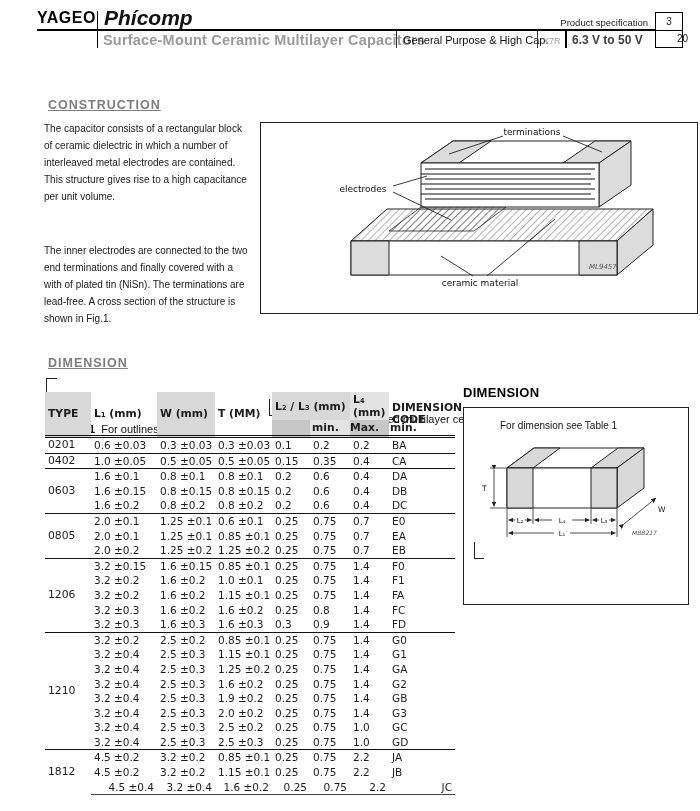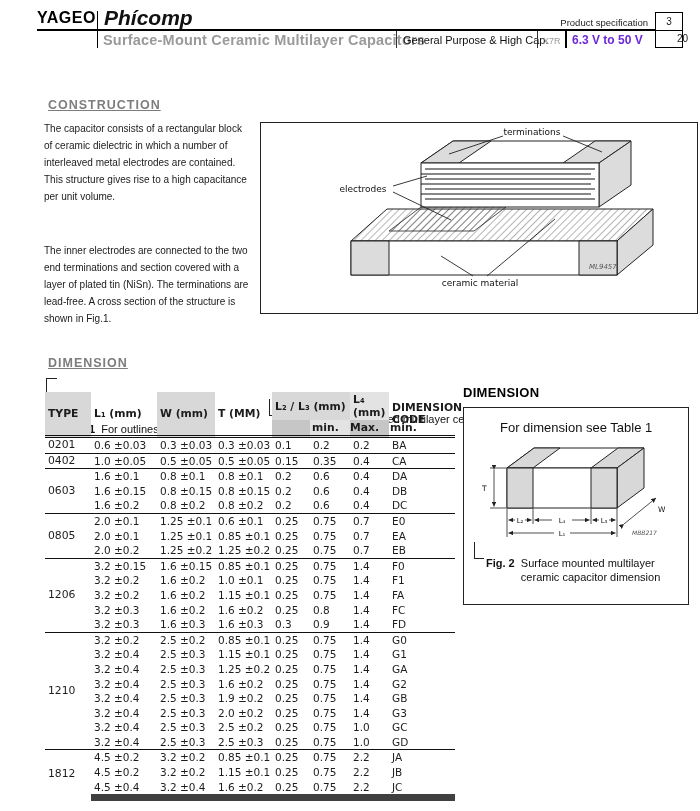--- a/index.html
+++ b/index.html
@@ -17,21 +17,21 @@
   .product-spec{left:448px;top:17px;width:200px;text-align:right;font-size:9.5px;color:#222;}
   .page-box{left:655px;top:12px;width:26px;height:34px;border:1px solid #000;font-size:10px;text-align:center;}
   .page-box .num{height:17px;line-height:17px;border-bottom:1px solid #000;}
   .page-box .den{height:16px;line-height:16px;margin-left:21px;}
   .title-bar-title{left:103px;top:32px;font-size:14.5px;font-weight:bold;color:#9a9a9a;letter-spacing:.2px;}
   .sep1{left:396px;top:31px;width:1px;height:17px;background:#333;}
   .category{left:403px;top:34px;font-size:11px;color:#111;}
   .sep2{left:537px;top:31px;width:1px;height:17px;background:#333;}
   .dielectric{left:543px;top:36px;font-size:9px;color:#9a9a9a;}
   .sep3{left:565px;top:29px;width:2px;height:19px;background:#000;}
-  .voltage{left:572px;top:33px;font-size:12px;font-weight:bold;color:#6d28d9;}
+  .voltage{left:572px;top:33px;font-size:12px;font-weight:bold;color:#404040;}
 
   
   .ghead{font-size:12.5px;font-weight:bold;letter-spacing:1px;color:#7d7d7d;
          text-decoration:underline;}
   .bhead{font-size:13px;font-weight:bold;color:#000;letter-spacing:.3px;}
 
   
   .cons-head{left:48px;top:98px;}
   .cons-p{left:44px;width:208px;font-size:10px;line-height:17px;color:#1a1a1a;text-align:left;}
   .cons-p1{top:120px;}
@@ -58,28 +58,28 @@
     font-family:"DejaVu Sans",sans-serif;font-size:10.5px;color:#1c1c1c;table-layout:fixed;
   }
   table.dims th{font-weight:bold;font-size:10.8px;text-align:left;padding:1px 3px;vertical-align:middle;}
   table.dims thead tr.sub th{font-weight:bold;padding-left:40px;}
   table.dims thead .dbl{border-bottom:3px double #111;}
   table.dims td{padding:0 3px;height:14.6px;line-height:14.6px;white-space:nowrap;overflow:hidden;}
   table.dims .s1{background:#d8d8d8;}
   table.dims .s2{background:#c6c6c6;}
   table.dims .s3{background:#e3e3e3;}
   table.dims tr.group-start td{border-top:1px solid #111;}
-  table.dims tbody tr:last-child td{border-bottom:7px solid #404040;}
+  table.dims tbody tr:last-child td{border-bottom:1px solid #404040;text-align:right;}
   table.dims td.col-type{vertical-align:middle;font-size:10.8px;margin-left:11px;}
   th.h-code{font-size:10.3px;line-height:12px;}
 
   
   .out-head{left:463px;top:385px;}
   .fig2-box{left:463px;top:407px;width:224px;height:196px;}
-  .fig2-note{position:absolute;left:12px;top:12px;font-size:13px;color:#111;padding-left:24px;}
+  .fig2-note{position:absolute;left:12px;top:12px;font-size:10px;color:#111;padding-left:24px;}
   .fig2-cap{left:22px;top:148px;width:190px;line-height:14px;}
   .fig2-bracket{left:10px;top:134px;}
 </style>
 </head>
 <body>
 
 <div class="page">
 
   <div class="abs brand-yageo">YAGEO</div>
   <div class="abs logo-vline"></div>
@@ -93,21 +93,21 @@
   <div class="abs title-bar-title">Surface-Mount Ceramic Multilayer Capacitors</div>
   <div class="abs sep1"></div>
   <div class="abs category">General Purpose &amp; High Cap.</div>
   <div class="abs sep2"></div>
   <div class="abs dielectric">X7R</div>
   <div class="abs sep3"></div>
   <div class="abs voltage">6.3 V to 50 V</div>
 
   <div class="abs ghead cons-head">CONSTRUCTION</div>
   <div class="abs cons-p cons-p1">The capacitor consists of a rectangular block of ceramic dielectric in which a number of interleaved metal electrodes are contained. This structure gives rise to a high capacitance per unit volume.</div>
-  <div class="abs cons-p cons-p2">The inner electrodes are connected to the two end terminations and section covered with a layer of plated tin (NiSn). The terminations are lead-free. A cross section of the structure is shown in Fig.1.</div>
+  <div class="abs cons-p cons-p2">The inner electrodes are connected to the two end terminations and finally covered with a with of plated tin (NiSn). The terminations are lead-free. A cross section of the structure is shown in Fig.1.</div>
 
   <div class="abs figbox fig1-box">
     <svg width="394" height="170" viewBox="0 0 394 170">
       <defs>
         <pattern id="hatch" width="5" height="5" patternUnits="userSpaceOnUse" patternTransform="rotate(45)">
           <line x1="0" y1="0" x2="0" y2="5" stroke="#444" stroke-width="0.8"></line>
         </pattern>
       </defs>
 
       <path d="M50,118 L86,86 L352,86 L316,118 Z" fill="url(#hatch)" stroke="#222" stroke-width="1"></path>
@@ -467,18 +467,15 @@
       <text class="svgtext" x="132" y="87" font-size="7" text-anchor="middle" fill="#111">L₃</text>
 
       <g stroke="#222" stroke-width="0.8">
         <line x1="82" y1="97" x2="36.5" y2="97" marker-end="url(#ah)"></line>
         <line x1="98" y1="97" x2="143.5" y2="97" marker-end="url(#ah)"></line>
       </g>
       <text class="svgtext" x="90" y="100" font-size="7" text-anchor="middle" fill="#111">L₁</text>
       <text class="svgtext" x="160" y="99" font-size="6" font-style="italic" fill="#555">MBB217</text>
     </svg>
     <div class="cap-bracket fig2-bracket"></div>
-    <div class="figcap fig2-cap">
-      <b>Fig. 2</b>&nbsp;&nbsp;<span style="display:inline-block;width:150px;vertical-align:top;">Surface mounted multilayer ceramic capacitor dimension</span>
-    </div>
   </div>
 
 </div>
 
 </body></html>

